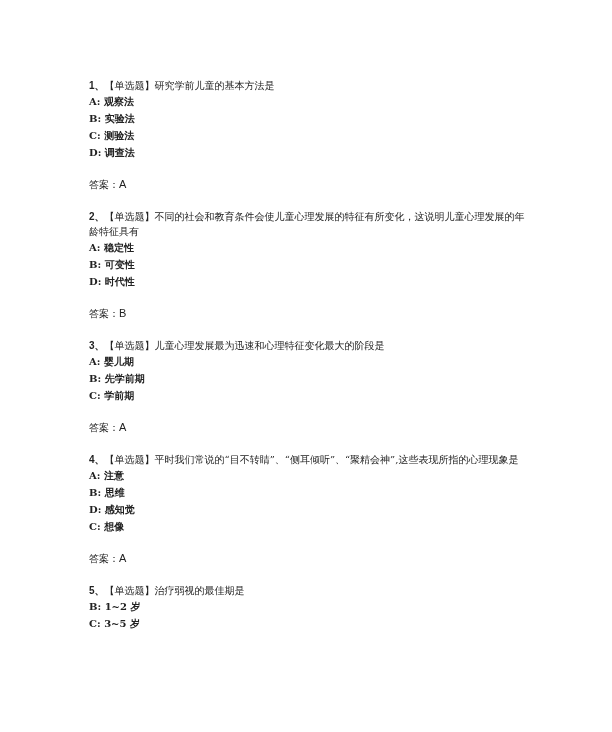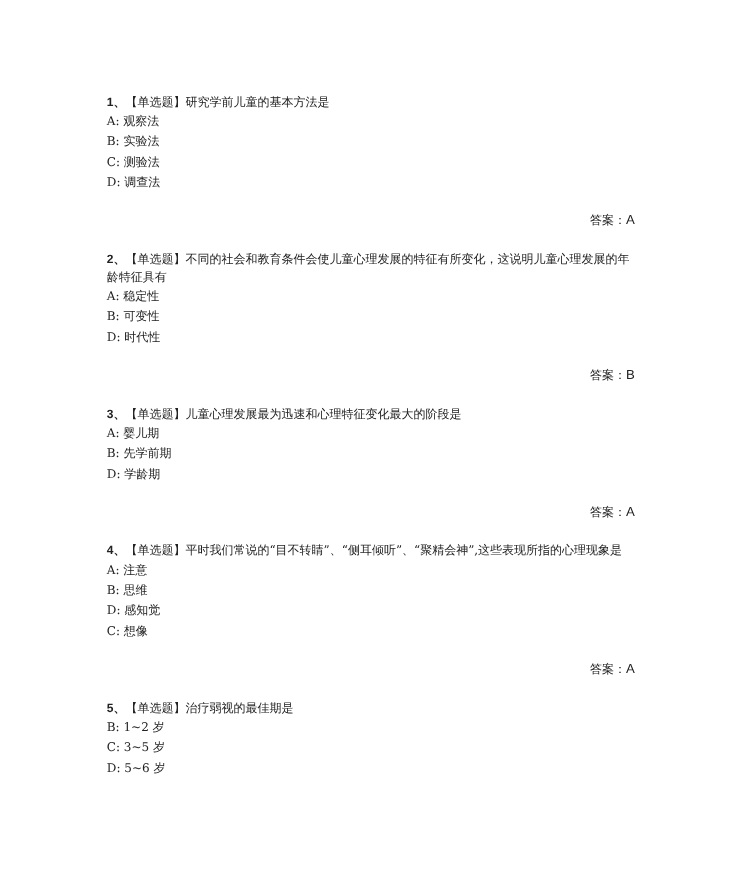--- a/index.html
+++ b/index.html
@@ -3,22 +3,22 @@
 <meta charset="utf-8">
 <style>
   html, body { margin:0; padding:0; background:#ffffff; }
   body { width:612px; height:732px; position:relative; overflow:hidden;
          font-family:"DejaVu Serif", "Liberation Serif", serif; color:#222; }
   .page { position:absolute; left:89px; top:78px; width:440px; }
   .q { margin:0; }
   .qline { font-size:10px; line-height:15px; margin:0; }
   .num { font-family:"Liberation Sans", sans-serif; font-weight:bold; }
   .bracket { font-weight:normal; }
-  .opt { font-size:10px; line-height:17px; margin:0; }
-  .ans { font-size:10px; line-height:15px; margin:16px 0 17px 0;text-align:right; }
+  .opt { font-size:10px; line-height:17px; margin:0;font-weight:bold; }
+  .ans { font-size:10px; line-height:15px; margin:16px 0 17px 0; }
   .ansv { font-family:"Liberation Sans", sans-serif; font-size:11px; }
 </style>
 </head>
 <body>
 
 <div class="page">
 
   <div class="q">
     <p class="qline"><span class="num">1、</span><span class="bracket">【单选题】</span><span>研究学前儿童的基本方法是</span></p>
     <p class="opt">A: 观察法</p>
@@ -33,33 +33,32 @@
     <p class="opt">A: 稳定性</p>
     <p class="opt">B: 可变性</p>
     <p class="opt">D: 时代性</p>
     <p class="ans"><span>答案：</span><span class="ansv">B</span></p>
   </div>
 
   <div class="q">
     <p class="qline"><span class="num">3、</span><span class="bracket">【单选题】</span><span>儿童心理发展最为迅速和心理特征变化最大的阶段是</span></p>
     <p class="opt">A: 婴儿期</p>
     <p class="opt">B: 先学前期</p>
-    <p class="opt">D: 学龄期</p>
+    <p class="opt">C: 学前期</p>
     <p class="ans"><span>答案：</span><span class="ansv">A</span></p>
   </div>
 
   <div class="q">
     <p class="qline"><span class="num">4、</span><span class="bracket">【单选题】</span><span>平时我们常说的“目不转睛”、“侧耳倾听”、“聚精会神”,这些表现所指的心理现象是</span></p>
     <p class="opt">A: 注意</p>
     <p class="opt">B: 思维</p>
     <p class="opt">D: 感知觉</p>
     <p class="opt">C: 想像</p>
     <p class="ans"><span>答案：</span><span class="ansv">A</span></p>
   </div>
 
   <div class="q">
     <p class="qline"><span class="num">5、</span><span class="bracket">【单选题】</span><span>治疗弱视的最佳期是</span></p>
     <p class="opt">B: 1~2 岁</p>
     <p class="opt">C: 3~5 岁</p>
-    <p class="opt">D: 5~6 岁</p>
   </div>
 
 </div>
 
 </body></html>

